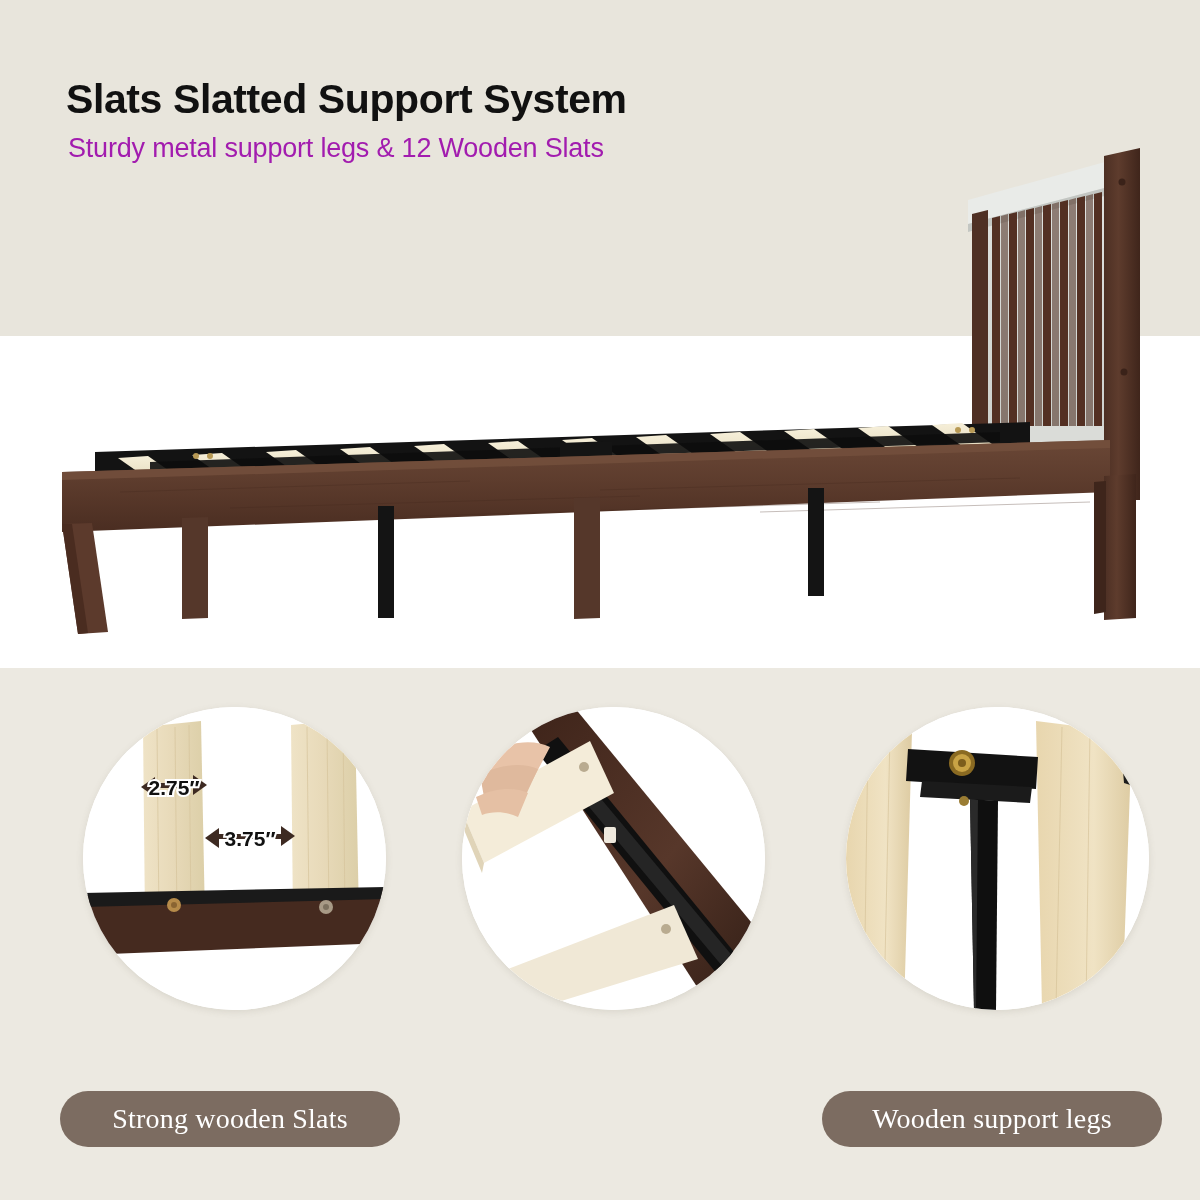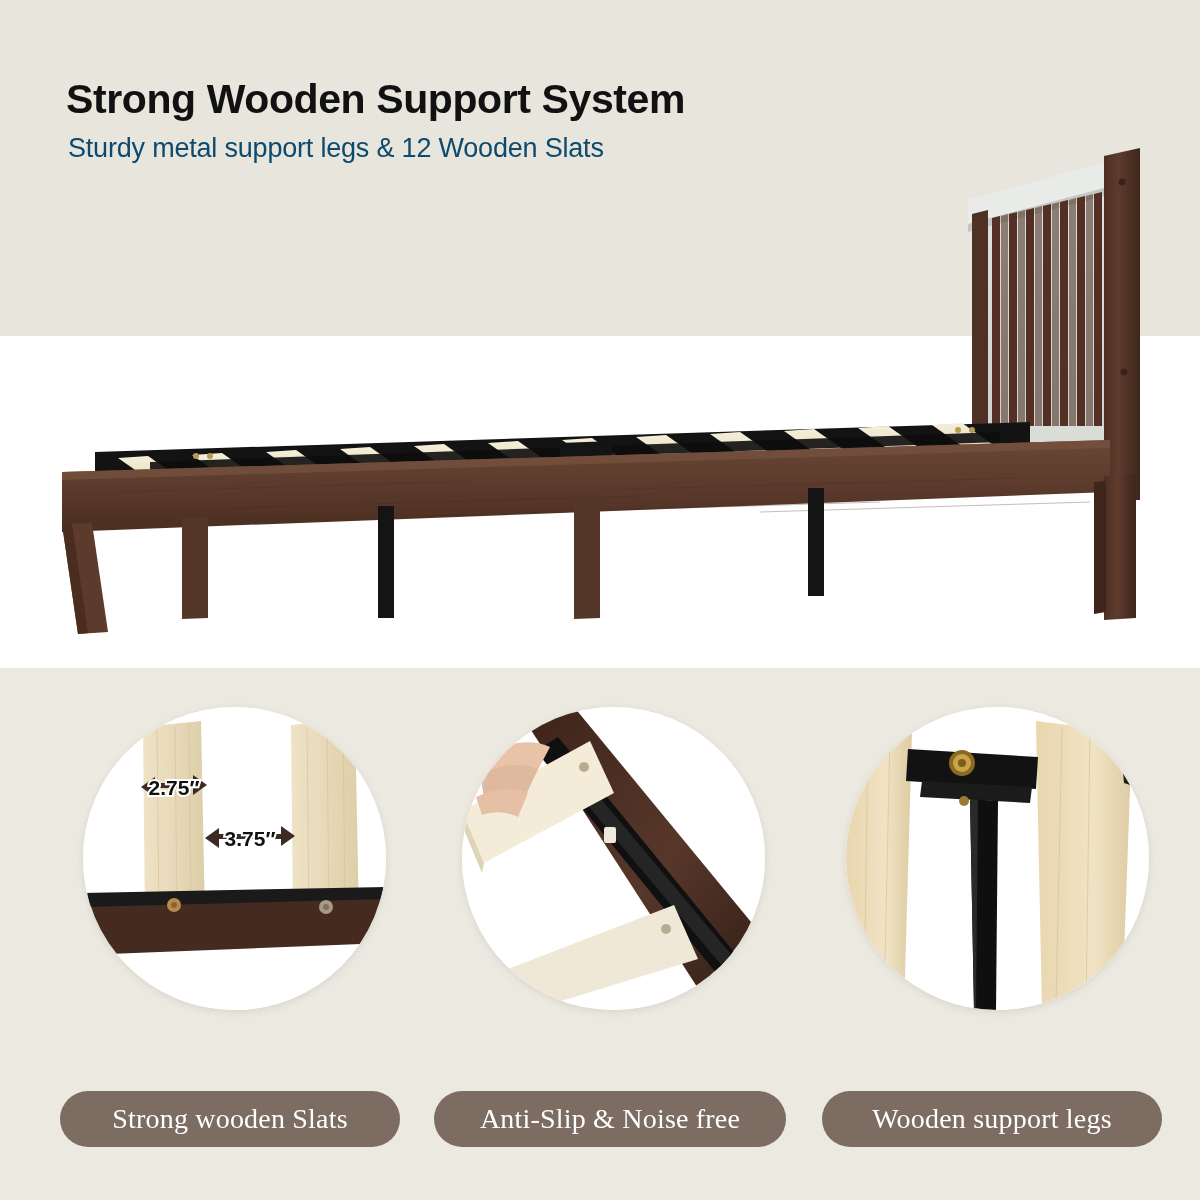--- a/index.html
+++ b/index.html
@@ -49,21 +49,21 @@
     font-weight: bold;
     color: #111111;
     letter-spacing: -0.4px;
     white-space: nowrap;
   }
   .subhead {
     position: absolute;
     left: 68px; top: 133px;
     font-size: 27px;
     font-weight: 400;
-    color: #0c4a6e;
+    color: #a21caf;
     letter-spacing: -0.2px;
     white-space: nowrap;
   }
 
   
   .hero {
     position: absolute;
     left: 0; top: 140px;
     width: 1200px; height: 520px;
   }
@@ -115,21 +115,21 @@
 </style>
 </head>
 <body>
 
 <div class="page">
 
   <div class="band-top"></div>
   <div class="band-hero"></div>
   <div class="band-bottom"></div>
 
-  <div class="headline">Strong Wooden Support System</div>
+  <div class="headline">Slats Slatted Support System</div>
   <div class="subhead">Sturdy metal support legs &amp; 12 Wooden Slats</div>
 
   <div class="hero">
     <svg width="1200" height="520" viewBox="0 0 1200 520" xmlns="http://www.w3.org/2000/svg">
       <defs>
         <linearGradient id="railGrad" x1="0" y1="0" x2="0" y2="1">
           <stop offset="0%" stop-color="#6a4736"></stop>
           <stop offset="45%" stop-color="#5d3c2d"></stop>
           <stop offset="100%" stop-color="#4a2d21"></stop>
         </linearGradient>
@@ -354,17 +354,16 @@
         <circle cx="118" cy="94" r="5" fill="#9a7c33"></circle>
 
         <polygon points="124,92 152,94 150,303 128,303" fill="#0f0f0f"></polygon>
         <polygon points="124,92 132,93 130,303 128,303" fill="#2a2a2a"></polygon>
       </svg>
     </div>
   </div>
 
   <div class="pills">
     <div class="pill p1">Strong wooden Slats</div>
-    <div class="pill p2">Anti-Slip &amp; Noise free</div>
     <div class="pill p3">Wooden support legs</div>
   </div>
 
 </div>
 
 </body></html>

